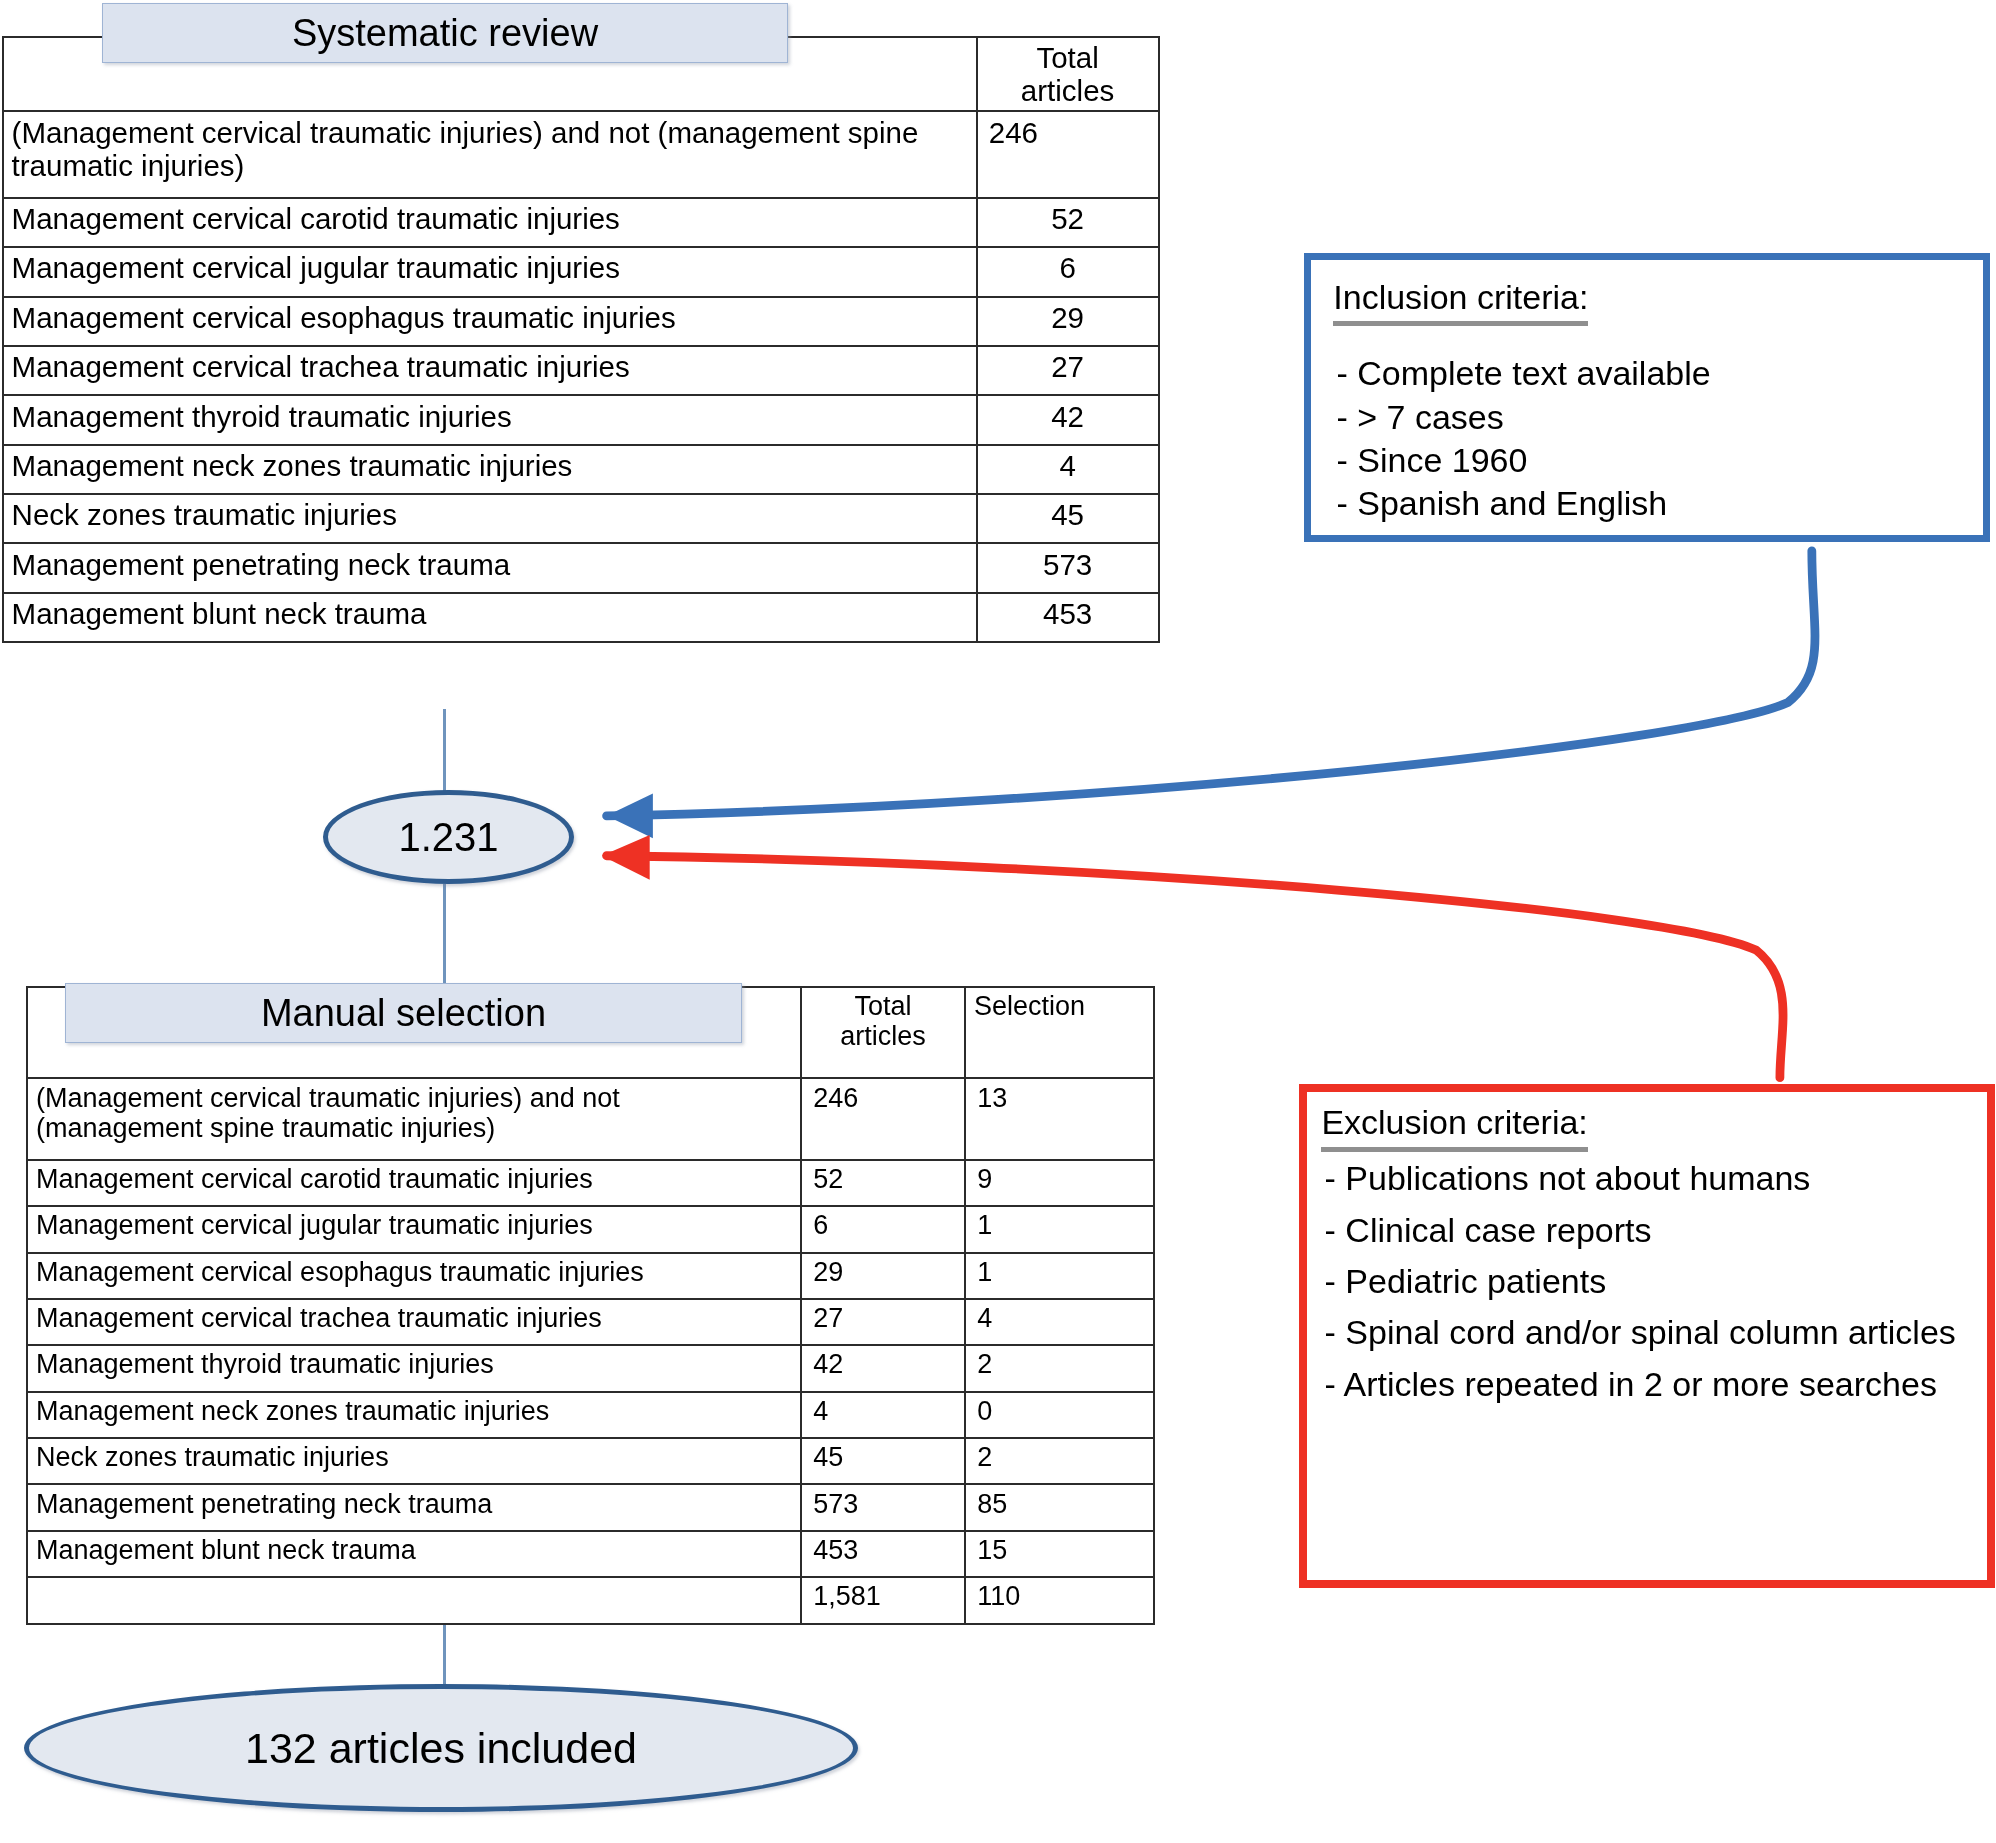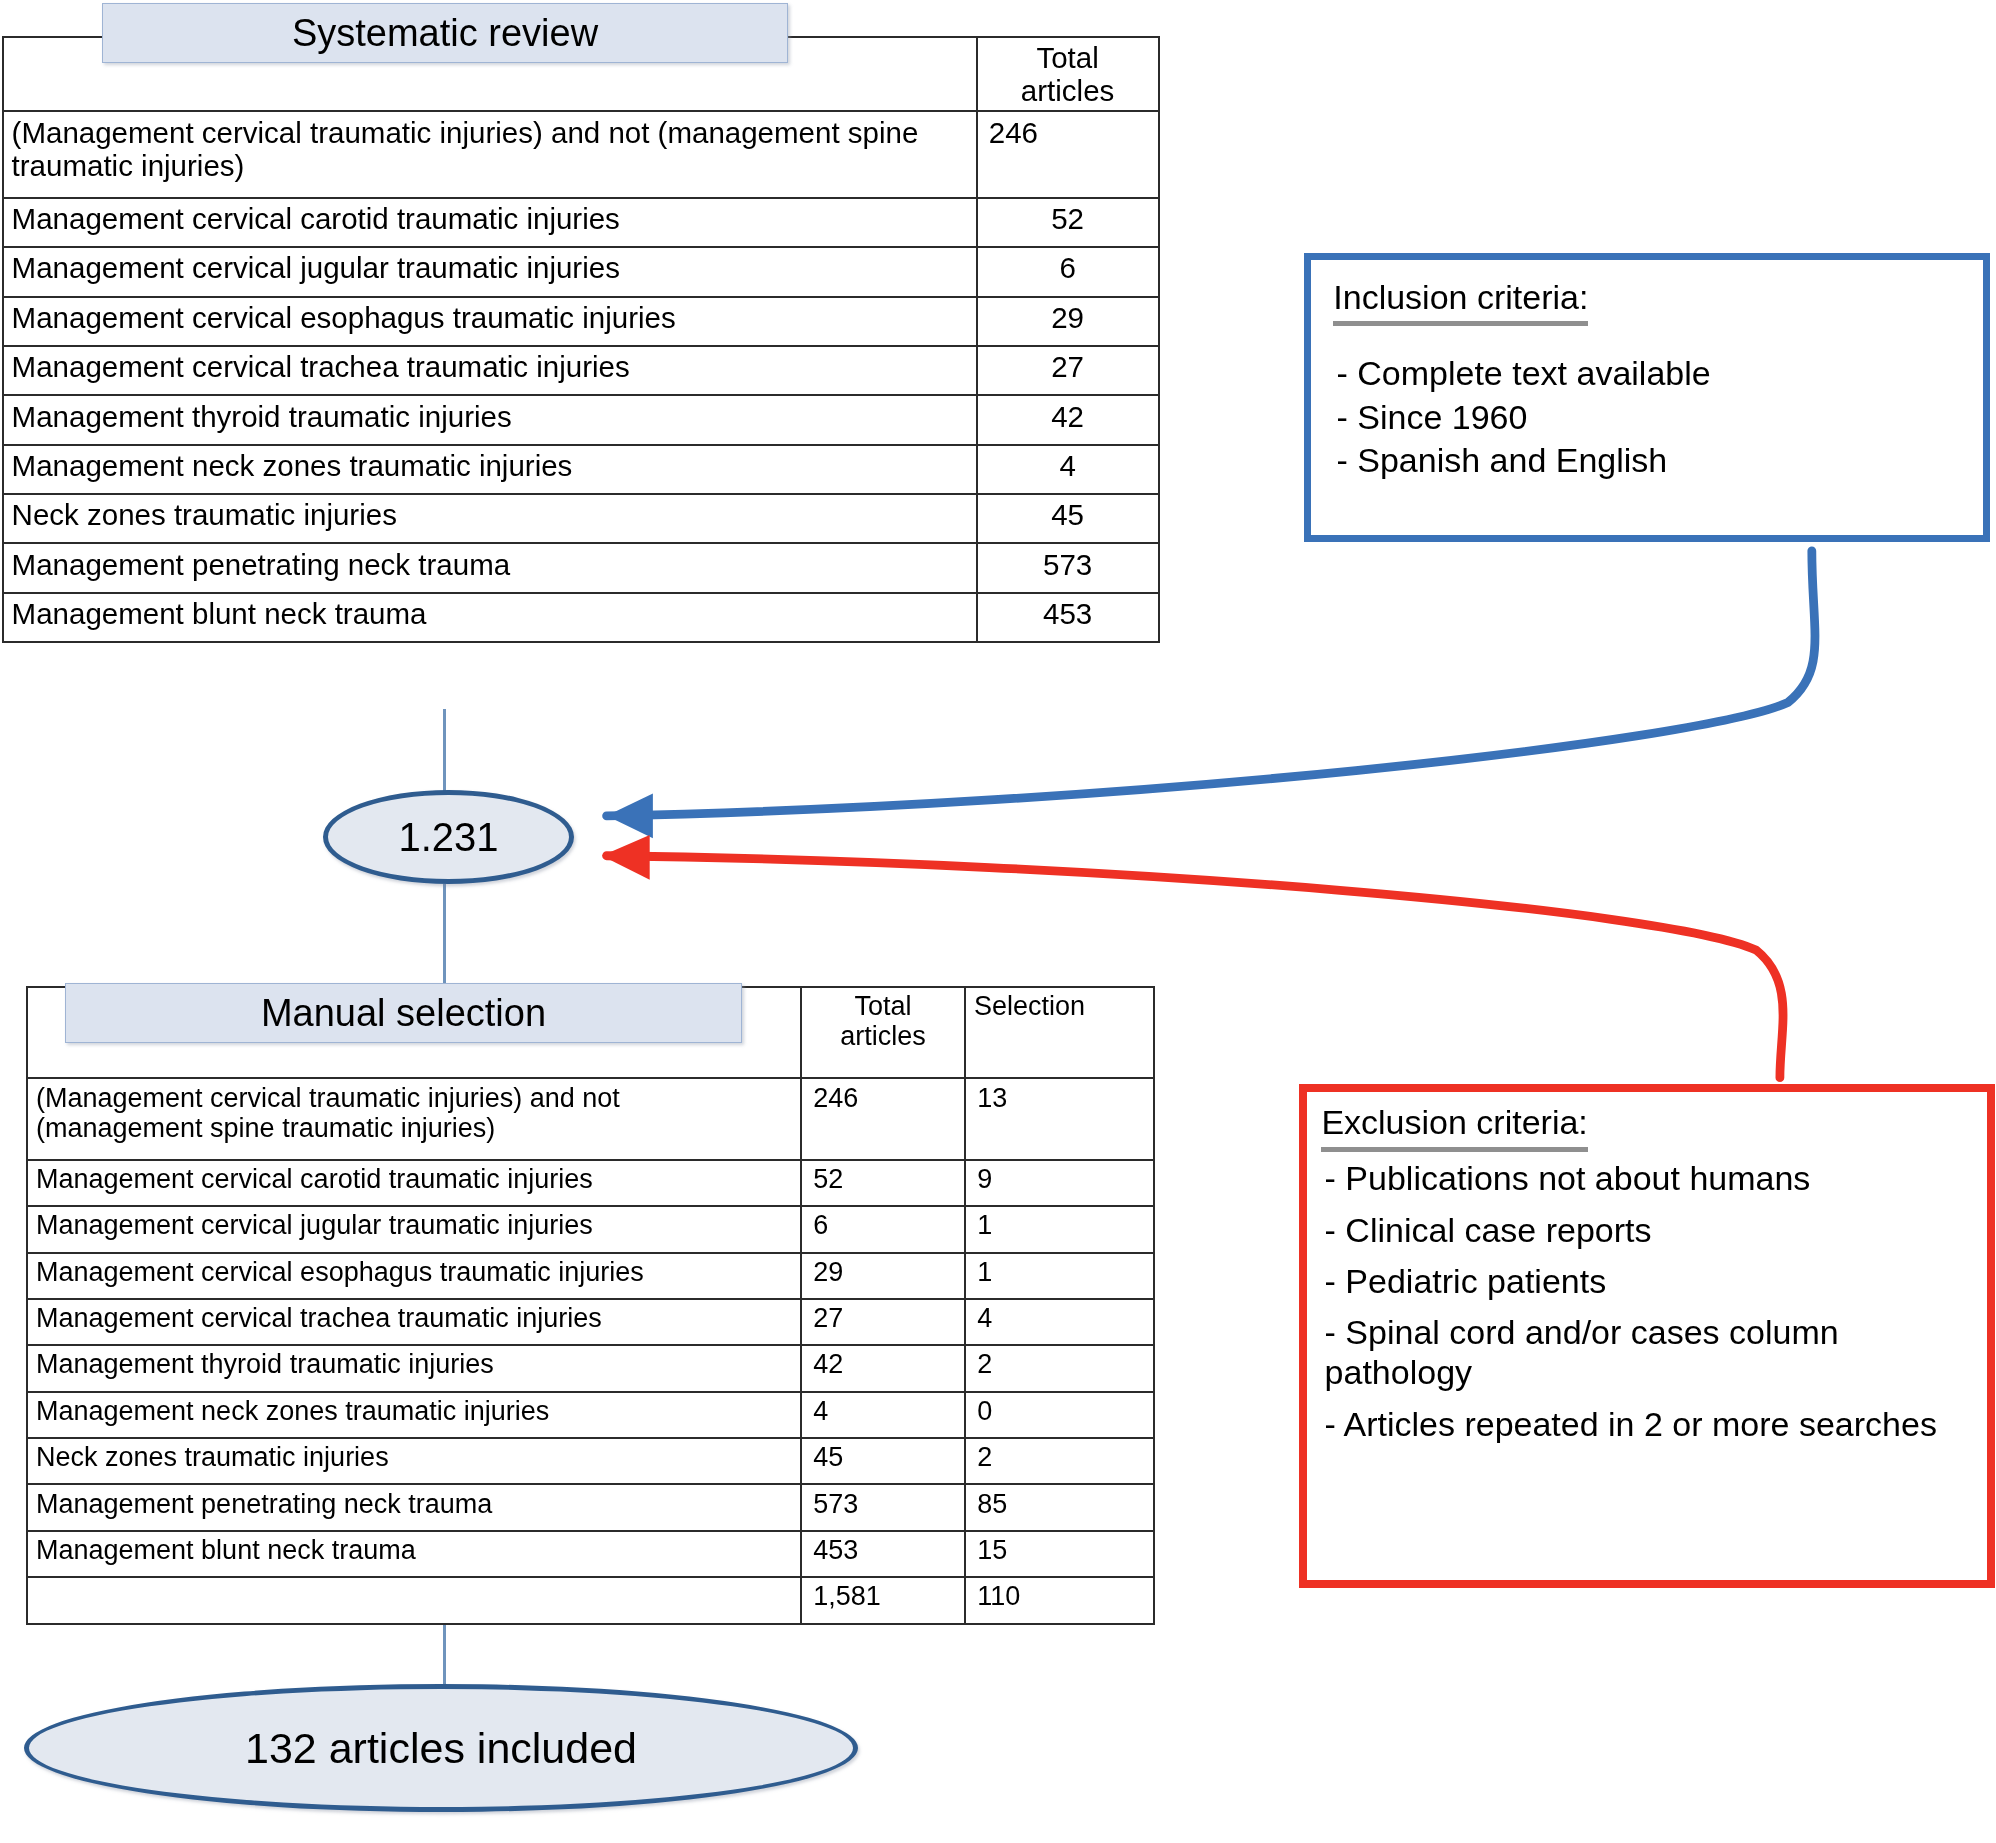--- a/index.html
+++ b/index.html
@@ -240,32 +240,33 @@
 </div>
 
 <div id="ellipse-included" class="ellipse">
   <span>132 articles included</span>
 </div>
 
 <div id="box-inclusion" class="criteria-box">
   <div class="crit-title">Inclusion criteria:</div>
   <ul class="crit-list" id="inclusion-list">
       <li>- Complete text available</li>
+      <li>- &gt; 7 cases</li>
       <li>- Since 1960</li>
       <li>- Spanish and English</li>
     </ul>
 </div>
 
 <div id="box-exclusion" class="criteria-box">
   <div class="crit-title">Exclusion criteria:</div>
   <ul class="crit-list" id="exclusion-list">
       <li>- Publications not about humans</li>
       <li>- Clinical case reports</li>
       <li>- Pediatric patients</li>
-      <li>- Spinal cord and/or cases column pathology</li>
+      <li>- Spinal cord and/or spinal column articles</li>
       <li>- Articles repeated in 2 or more searches</li>
     </ul>
 </div>
 
 <svg id="arrow-layer" viewBox="0 0 2502 2310">
 
   <path d="M 2270 690 C 2270 790 2290 840 2240 880 C 2130 930 1400 1010 760 1022" fill="none" stroke="#3a72b8" stroke-width="11" stroke-linecap="round"></path>
   <polygon points="760,1022 818,994 818,1050" fill="#3a72b8"></polygon>
 
   <path d="M 2230 1350 C 2230 1290 2250 1230 2200 1190 C 2090 1140 1400 1080 760 1072" fill="none" stroke="#ee3124" stroke-width="11" stroke-linecap="round"></path>

